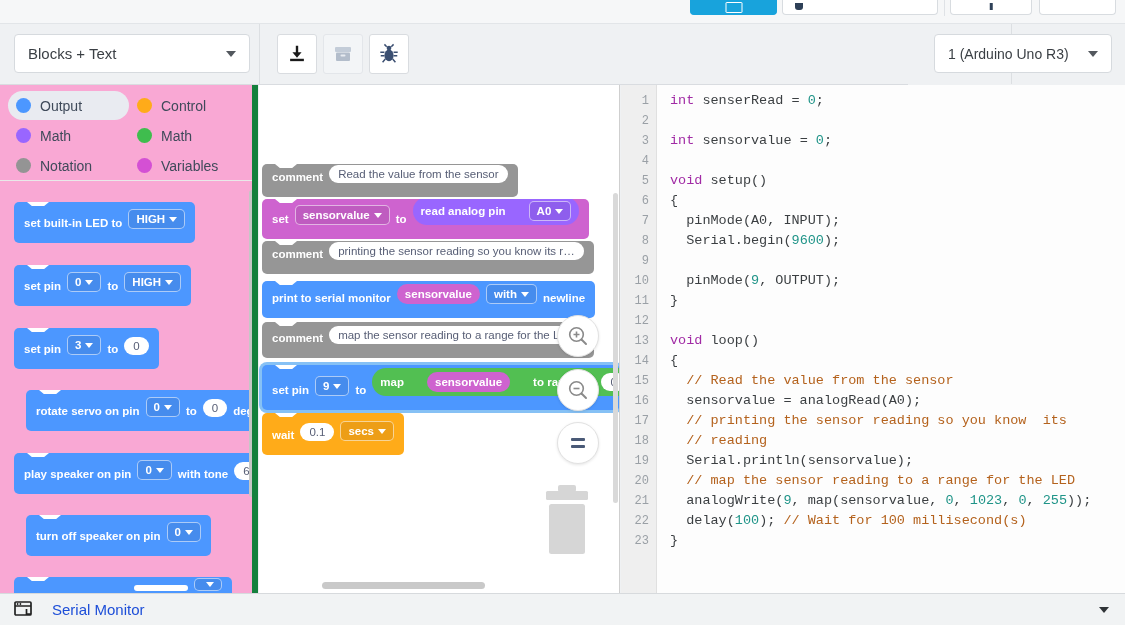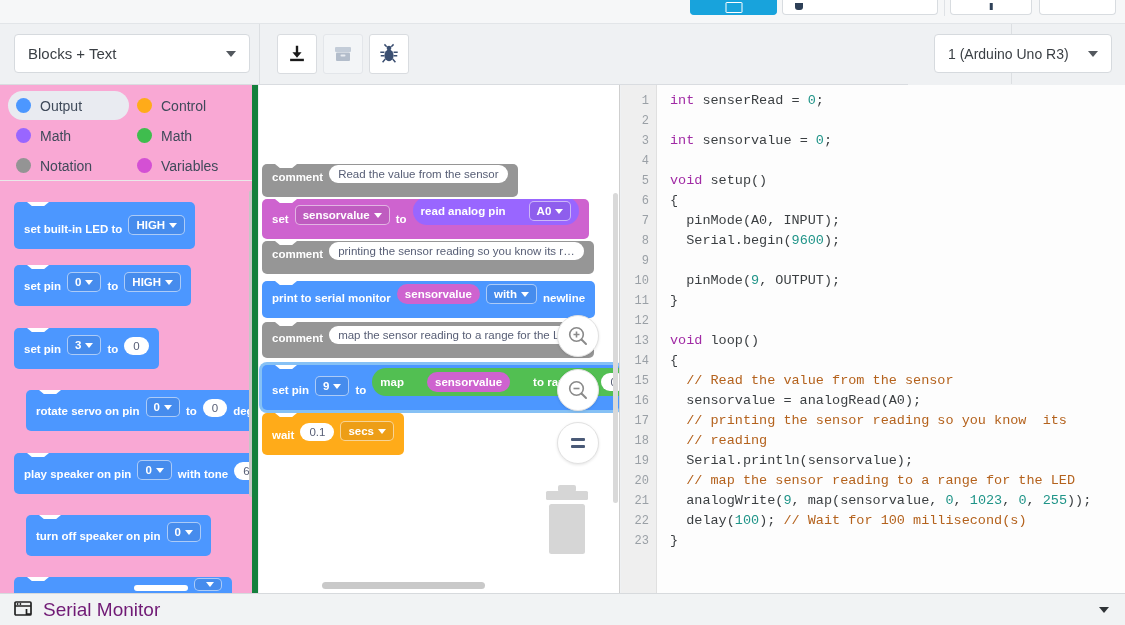--- a/index.html
+++ b/index.html
@@ -63,21 +63,21 @@
   .code-lines{position:absolute;left:0;top:6px;width:100%}
   .code-line{display:flex;height:20px;font-family:"Liberation Mono",monospace;font-size:13.5px;line-height:20px}
   .ln{width:36px;flex:none;text-align:right;padding-right:7px;color:#9aa0a6;background:#efefef;border-right:1px solid #e0e0e0;font-size:12px;box-sizing:border-box}
   .gutterfill{position:absolute;left:0;top:0;width:36px;height:508px;background:#efefef;border-right:1px solid #e0e0e0;box-sizing:border-box}
   .ct{padding-left:13px;white-space:pre;color:#3b3f42}
   .tk-k{color:#a12ba5}.tk-n{color:#1f9488}.tk-c{color:#b4621d}
 
   
   .bottombar{position:absolute;left:0;top:593px;width:1125px;height:32px;background:#f1f3f4;border-top:1px solid #d7dadd;
              display:flex;align-items:center;box-sizing:border-box;cursor:pointer}
-  .bb-label{font-size:19px;color:#701a75;margin-left:9px}
+  .bb-label{font-size:15px;color:#1d4ed8;margin-left:18px}
   .bb-caret{position:absolute;right:16px;width:0;height:0;border-left:5px solid transparent;border-right:5px solid transparent;border-top:6px solid #2f3337}
 </style>
 </head>
 <body>
 
 <div class="topstrip">
   <div class="pbtn blue" style="left:690px;width:87px">
     <span class="glyph-rect"></span>
   </div>
   <div class="pbtn" style="left:782px;width:156px">
@@ -148,21 +148,21 @@
         <span class="dot" style="background: rgb(148, 148, 148);"></span>
         <span>Notation</span>
       </div>
       <div class="cat">
         <span class="dot" style="background: rgb(212, 80, 212);"></span>
         <span>Variables</span>
       </div>
     </div>
   <div class="cat-sep"></div>
   <div id="palette-blocks">
-      <div class="blk" style="background: rgb(76, 151, 255); left: 14px; top: 117px; height: 47px;">
+      <div class="blk" style="background: rgb(76, 151, 255); left: 14px; top: 117px; height: 41px;">
         <span class="lbl">set built-in LED to</span>
         <span class="dd">
           <span>HIGH</span>
           <span class="dcar"></span>
         </span>
       </div>
       <div class="blk" style="background: rgb(76, 151, 255); left: 14px; top: 180px; height: 41px;">
         <span class="lbl">set pin</span>
         <span class="dd">
           <span>0</span>

